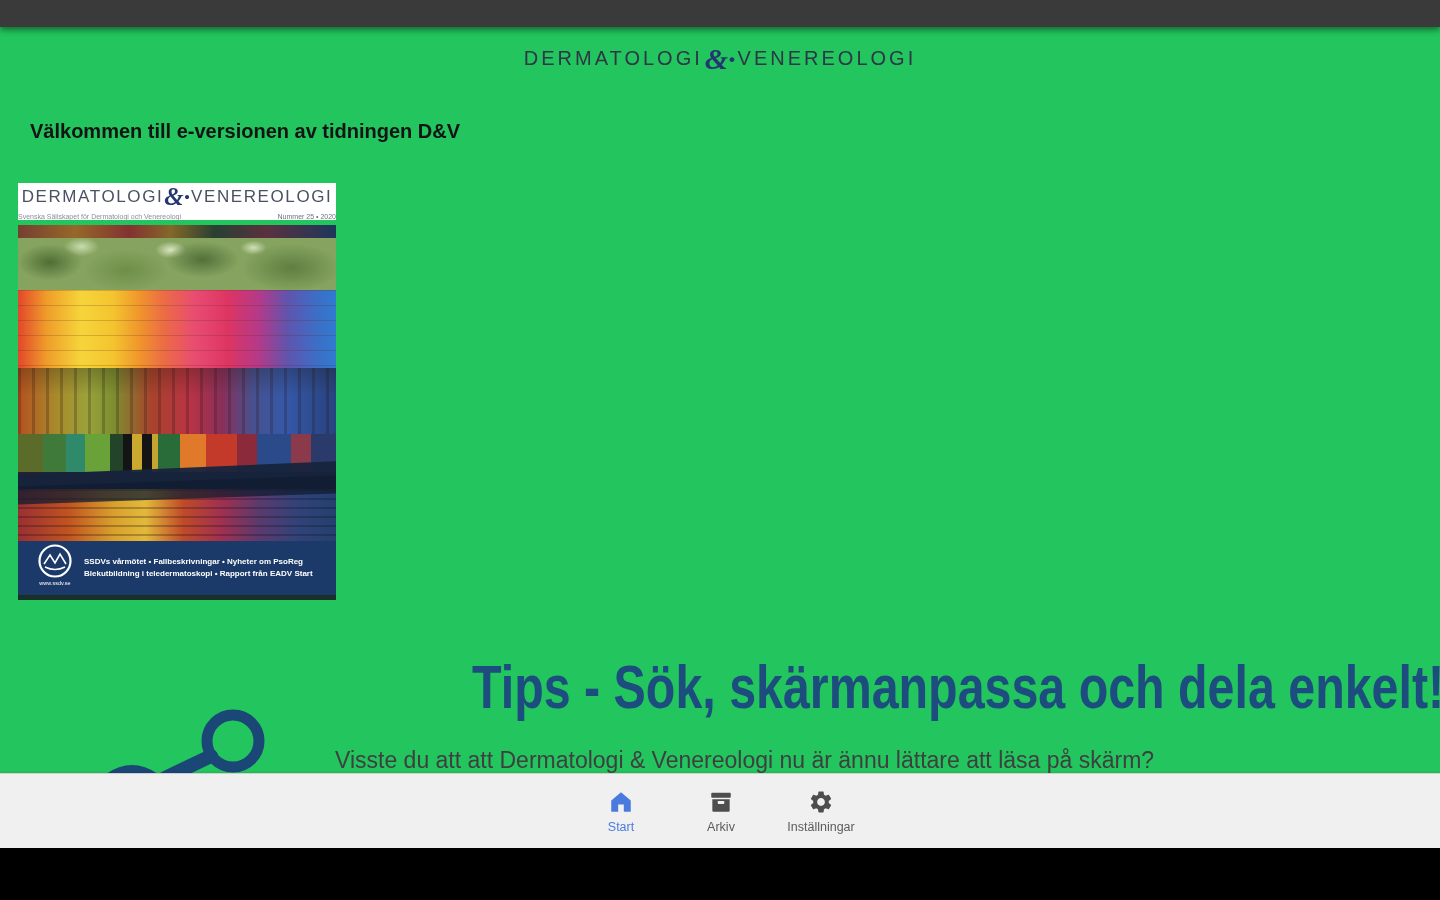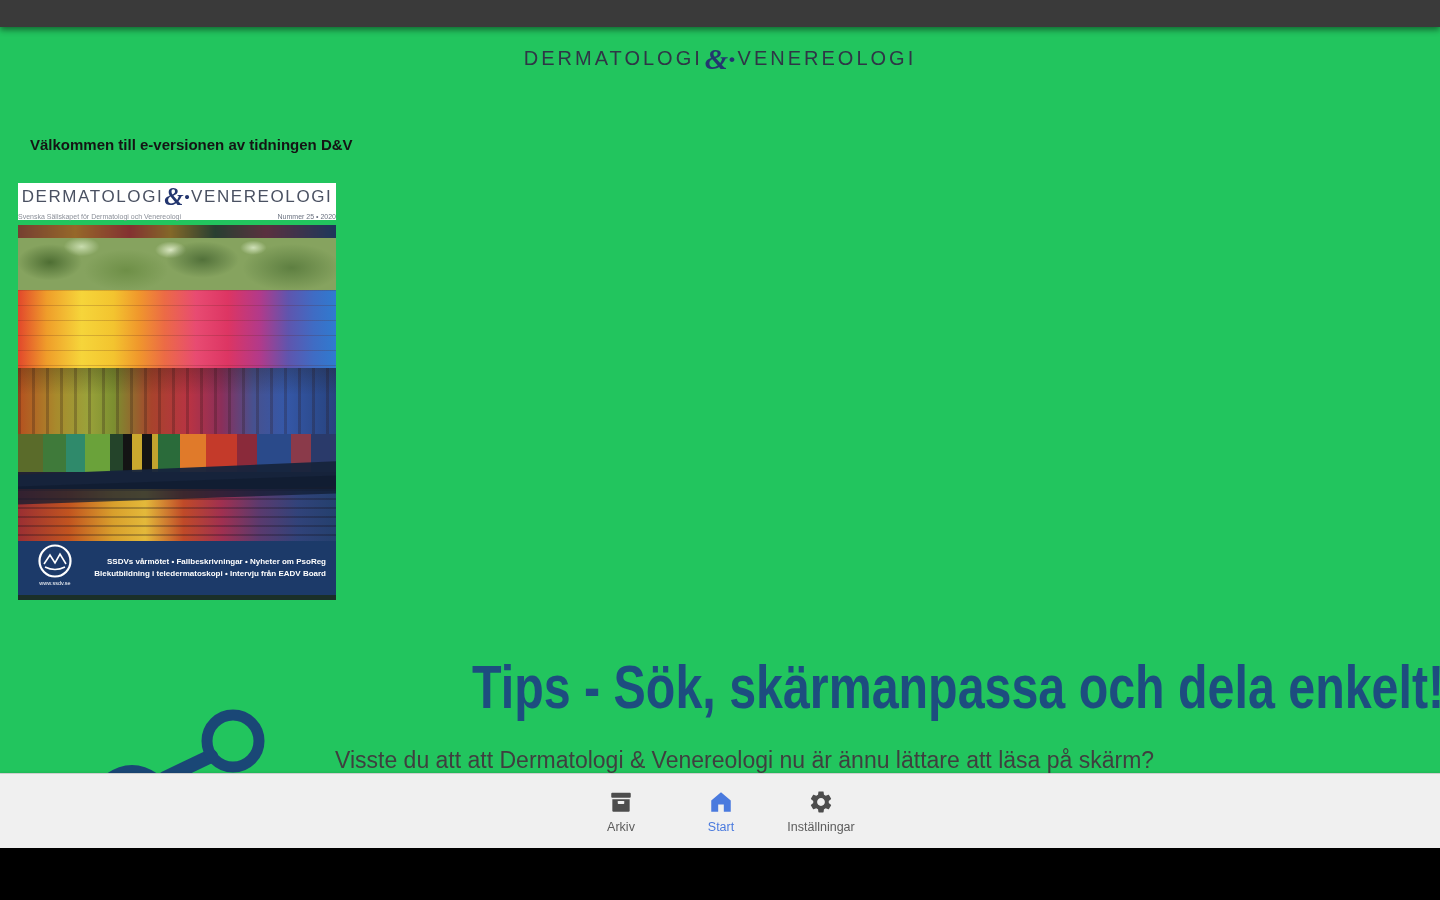--- a/index.html
+++ b/index.html
@@ -24,21 +24,21 @@
     background:var(--topbar-gray);box-shadow:0 3px 6px rgba(0,0,0,.45);z-index:30;}
 
   
   .app-header{position:absolute;left:0;top:42px;width:1440px;text-align:center;z-index:5;}
   .logo-line{display:inline-block;color:var(--logo-ink);font-size:20px;letter-spacing:3px;
     font-weight:500;white-space:nowrap;}
   .logo-line .amp{font-family:"Liberation Serif", serif;font-style:italic;font-weight:700;
     color:var(--amp-navy);font-size:30px;letter-spacing:0;vertical-align:-4px;padding:0 2px;}
 
   
-  .welcome{position:absolute;left:30px;top:120px;font-size:15px;font-weight:700;color:#141414;margin-top:16px;}
+  .welcome{position:absolute;left:30px;top:120px;font-size:20px;font-weight:700;color:#141414;}
 
   
   .masthead{position:absolute;left:18px;top:183px;width:318px;background:#fff;}
   .masthead .m-logo{text-align:center;color:#4a5162;font-size:17px;letter-spacing:1.6px;
     font-weight:500;white-space:nowrap;}
   .masthead .m-logo .amp{font-family:"Liberation Serif", serif;font-style:italic;font-weight:700;
     color:var(--amp-navy);font-size:25px;letter-spacing:0;vertical-align:-3px;padding:0 1px;}
   .masthead .m-sub{display:flex;justify-content:space-between;margin-top:2px;
     font-size:7px;color:#8a8f98;}
   .masthead .m-sub .right{color:#6b7280;}
@@ -71,21 +71,21 @@
     #c2a42e 42%,#c2a42e 44%,#2a6b3a 44%,#2a6b3a 51%,#e07a2a 51%,#e07a2a 59%,#c43a2a 59%,#c43a2a 69%,
     #8a2a3a 69%,#8a2a3a 75%,#2a4a8a 75%,#2a4a8a 86%,#8a3a4a 86%,#8a3a4a 92%,#2a3a6a 92%,#2a3a6a 100%);}
   .cv-slant{top:243px;height:25px;background:#16243c;transform:skewY(-2.4deg);opacity:.95;}
   .cv-water{top:264px;height:53px;background:
     repeating-linear-gradient(180deg,rgba(20,15,25,.28) 0 2px,rgba(0,0,0,0) 2px 9px),
     linear-gradient(90deg,#9a2f33 0%,#c2541f 16%,#d9a02c 30%,#e3b93a 40%,#c04a28 52%,#a03050 64%,#5a3a6e 76%,#31437a 88%,#24406e 100%);}
   .cv-water::after{content:"";position:absolute;left:0;top:-8px;width:318px;height:18px;
     background:#101c30;transform:skewY(-2deg);opacity:.75;}
   .cv-band{top:316px;height:54px;background:var(--band-navy);display:flex;align-items:center;}
   .cv-band .emblem{flex:0 0 auto;margin-left:14px;width:46px;text-align:center;}
-  .cv-band .band-lines{flex:1;padding:0 10px 0 6px;text-align:right;color:#fff;
+  .cv-band .band-lines{flex:1;padding:0 10px 0 6px;text-align:left;color:#fff;
     font-size:8px;font-weight:700;line-height:12px;}
   .cv-bottom{top:370px;height:5px;background:#1a2f28;}
 
   
   .tips{position:absolute;left:335px;top:0;width:910px;z-index:2;}
   .tips-heading{position:absolute;left:0;top:653px;width:910px;text-align:right;
     color:var(--heading-blue);font-size:62px;font-weight:700;line-height:1.1;white-space:nowrap;}
   .tips-heading .squeeze{display:inline-block;transform:scaleX(.78);transform-origin:center;}
   .tips-body{position:absolute;left:0;top:747px;width:910px;text-align:left;
     color:#3f3f3f;font-size:23px;}
@@ -143,21 +143,21 @@
       <div class="emblem">
         <svg width="40" height="46" viewBox="0 0 40 46">
           <circle cx="20" cy="18" r="15.5" fill="none" stroke="#ffffff" stroke-width="2.2"></circle>
           <path d="M9 21 L15 12 L20 20 L25 11 L31 21" fill="none" stroke="#ffffff" stroke-width="1.6"></path>
           <path d="M10 24 Q20 29 30 24" fill="none" stroke="#ffffff" stroke-width="1.4"></path>
           <text x="20" y="42" text-anchor="middle" fill="#ffffff" font-size="5.5" font-family="Liberation Sans, sans-serif">www.ssdv.se</text>
         </svg>
       </div>
       <div class="band-lines">
         <div>SSDVs vårmötet • Fallbeskrivningar • Nyheter om PsoReg</div>
-        <div>Blekutbildning i teledermatoskopi • Intervju från EADV Board</div>
+        <div>Blekutbildning i teledermatoskopi • Rapport från EADV Start</div>
       </div>
     </div>
     <div class="cv-bottom"></div>
   </div>
 
   <div class="tips">
     <div class="tips-heading">
       <span class="squeeze">Tips - Sök, skärmanpassa och dela enkelt!</span>
     </div>
     <div class="tips-body">Visste du att att Dermatologi &amp; Venereologi nu är ännu lättare att läsa på skärm?</div>
@@ -165,36 +165,36 @@
 
   <svg class="magnifier" width="240" height="84" viewBox="0 0 240 84">
     <path d="M36 84 Q62 66 88 84 Z" fill="var(--navy-icon)"></path>
     <line x1="141" y1="66" x2="95" y2="88" stroke="var(--navy-icon)" stroke-width="14" stroke-linecap="round"></line>
     <circle cx="163" cy="51" r="26" fill="none" stroke="var(--navy-icon)" stroke-width="11"></circle>
   </svg>
 
   <nav class="navbar">
     <div class="nav-items">
 
+      <div class="nav-item active">
+        <svg class="nav-icon" viewBox="0 0 24 24">
+          <path d="M12 3 L3 10.6 V21 H9.4 V14.4 H14.6 V21 H21 V10.6 Z" fill="var(--accent-blue)"></path>
+        </svg>
+        <span class="nav-label">Start</span>
+      </div>
+
       <div class="nav-item">
         <svg class="nav-icon" viewBox="0 0 24 24">
           <rect x="3" y="3.5" width="18" height="4.6" rx="0.9" fill="var(--icon-gray)"></rect>
           <path d="M4 9.4 h16 v10.6 a1 1 0 0 1 -1 1 H5 a1 1 0 0 1 -1 -1 z" fill="var(--icon-gray)"></path>
           <rect x="9" y="11" width="6" height="2.8" rx="0.6" fill="var(--navbar-bg)"></rect>
         </svg>
         <span class="nav-label">Arkiv</span>
       </div>
 
-      <div class="nav-item active">
-        <svg class="nav-icon" viewBox="0 0 24 24">
-          <path d="M12 3 L3 10.6 V21 H9.4 V14.4 H14.6 V21 H21 V10.6 Z" fill="var(--accent-blue)"></path>
-        </svg>
-        <span class="nav-label">Start</span>
-      </div>
-
       <div class="nav-item">
         <svg class="nav-icon" viewBox="0 0 24 24">
           <path fill="var(--icon-gray)" d="M19.14 12.94c.04-.3.06-.61.06-.94 0-.32-.02-.64-.07-.94l2.03-1.58c.18-.14.23-.41.12-.61l-1.92-3.32c-.12-.22-.37-.29-.59-.22l-2.39.96c-.5-.38-1.03-.7-1.62-.94l-.36-2.54c-.04-.24-.24-.41-.48-.41h-3.84c-.24 0-.43.17-.47.41l-.36 2.54c-.59.24-1.13.57-1.62.94l-2.39-.96c-.22-.08-.47 0-.59.22L2.74 8.87c-.12.21-.08.47.12.61l2.03 1.58c-.05.3-.09.63-.09.94s.02.64.07.94l-2.03 1.58c-.18.14-.23.41-.12.61l1.92 3.32c.12.22.37.29.59.22l2.39-.96c.5.38 1.03.7 1.62.94l.36 2.54c.05.24.24.41.48.41h3.84c.24 0 .44-.17.47-.41l.36-2.54c.59-.24 1.13-.56 1.62-.94l2.39.96c.22.08.47 0 .59-.22l1.92-3.32c.12-.22.07-.47-.12-.61l-2.01-1.58zM12 15.6c-1.98 0-3.6-1.62-3.6-3.6s1.62-3.6 3.6-3.6 3.6 1.62 3.6 3.6-1.62 3.6-3.6 3.6z"></path>
         </svg>
         <span class="nav-label">Inställningar</span>
       </div>
 
     </div>
   </nav>
 

